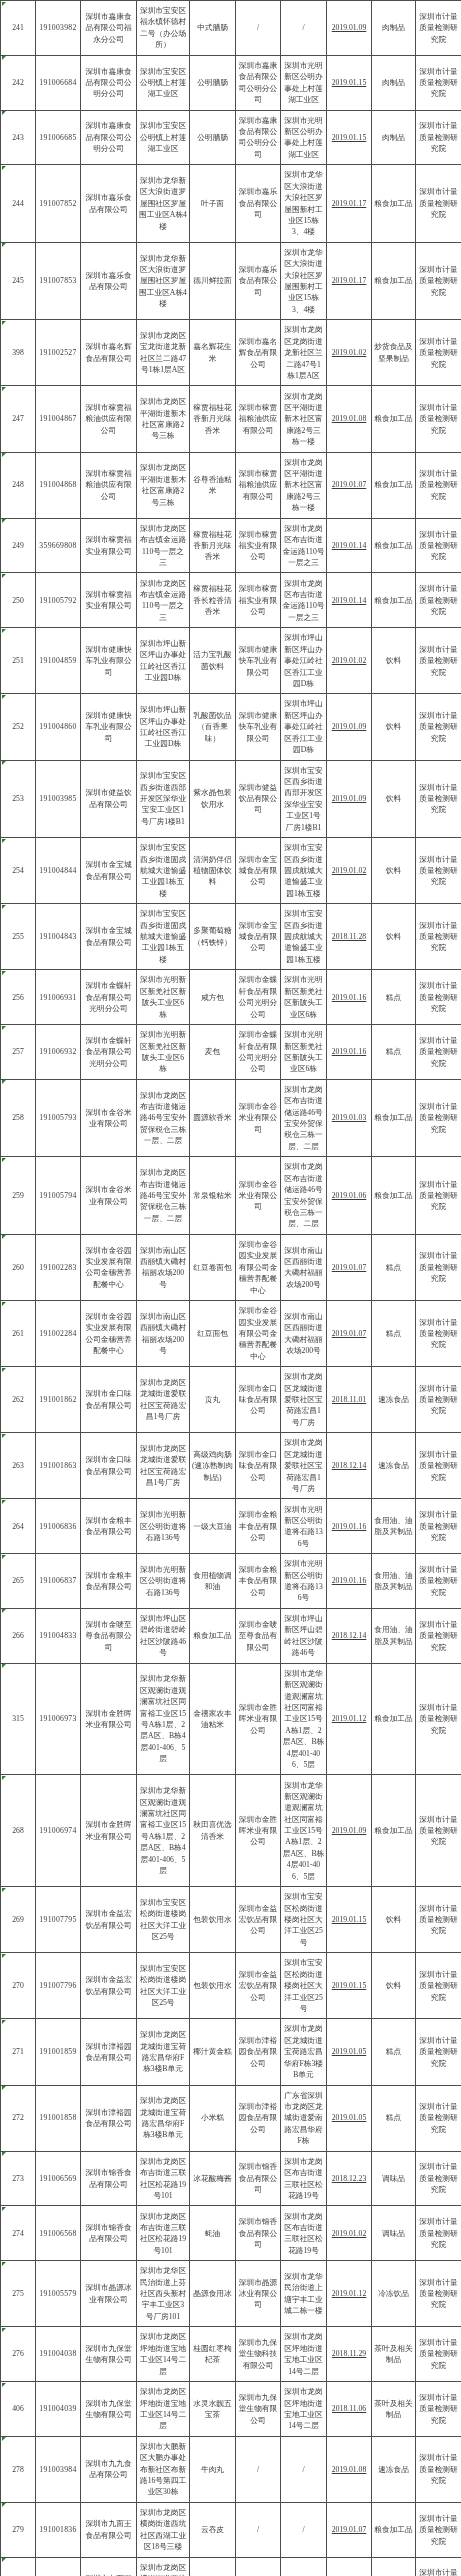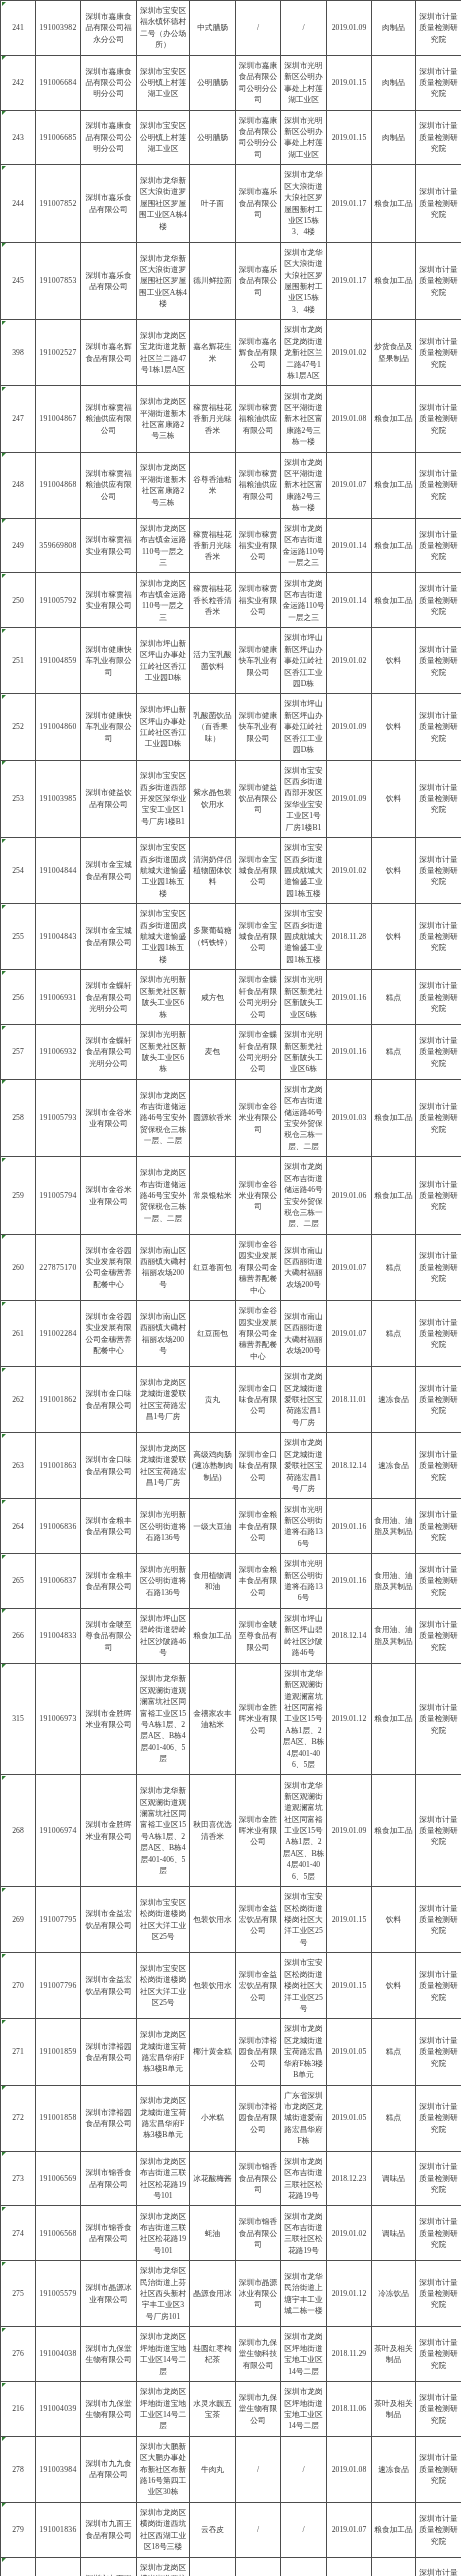--- a/index.html
+++ b/index.html
@@ -26,21 +26,21 @@
     padding:4.1px 1.5px;
     font-size:7.7px;
     line-height:1.48;
     word-break:break-all;
     overflow-wrap:anywhere;
     background:#ffffff;
     position:relative;
   }
   td.c-no{font-size:8.2px;}
   td.c-id{font-size:8.2px;letter-spacing:0.3px;}
-  td.c-date{font-size:7.7px;white-space:nowrap;}
+  td.c-date{font-size:7.7px;white-space:nowrap;text-decoration:underline;}
   .corner-mark{
     position:absolute;top:0.5px;left:0.5px;width:0;height:0;
     border-top:4.6px solid var(--green);
     border-right:4.6px solid transparent;
     pointer-events:none;
   }
 </style>
 </head>
 <body>
 
@@ -300,21 +300,21 @@
     <td>常泉银粘米</td>
     <td>深圳市金谷米业有限公司</td>
     <td>深圳市龙岗区布吉街道储运路46号宝安外贸保税仓三栋一层、二层</td>
     <td class="c-date">2019.01.06</td>
     <td>粮食加工品</td>
     <td>深圳市计量质量检测研究院</td>
   </tr>
 
   <tr>
     <td class="c-no"><span class="corner-mark"></span><span>260</span></td>
-    <td class="c-id">227875170</td>
+    <td class="c-id">191002283</td>
     <td>深圳市金谷园实业发展有限公司金穗营养配餐中心</td>
     <td>深圳市南山区西丽镇大磡村福丽农场200号</td>
     <td>红豆卷面包</td>
     <td>深圳市金谷园实业发展有限公司金穗营养配餐中心</td>
     <td>深圳市南山区西丽街道大磡村福丽农场200号</td>
     <td class="c-date">2019.01.07</td>
     <td>糕点</td>
     <td>深圳市计量质量检测研究院</td>
   </tr>
 
@@ -520,21 +520,21 @@
     <td>深圳市龙岗区坪地街道宝地工业区14号二层</td>
     <td>桂圆红枣枸杞茶</td>
     <td>深圳市九保堂生物科技有限公司</td>
     <td>深圳市龙岗区坪地街道宝地工业区14号二层</td>
     <td class="c-date">2018.11.29</td>
     <td>茶叶及相关制品</td>
     <td>深圳市计量质量检测研究院</td>
   </tr>
 
   <tr>
-    <td class="c-no"><span class="corner-mark"></span><span>216</span></td>
+    <td class="c-no"><span class="corner-mark"></span><span>406</span></td>
     <td class="c-id">191004039</td>
     <td>深圳市九保堂生物有限公司</td>
     <td>深圳市龙岗区坪地街道宝地工业区14号二层</td>
     <td>水灵水靓五宝茶</td>
     <td>深圳市九保堂生物有限公司</td>
     <td>深圳市龙岗区坪地街道宝地工业区14号二层</td>
     <td class="c-date">2018.11.06</td>
     <td>茶叶及相关制品</td>
     <td>深圳市计量质量检测研究院</td>
   </tr>

